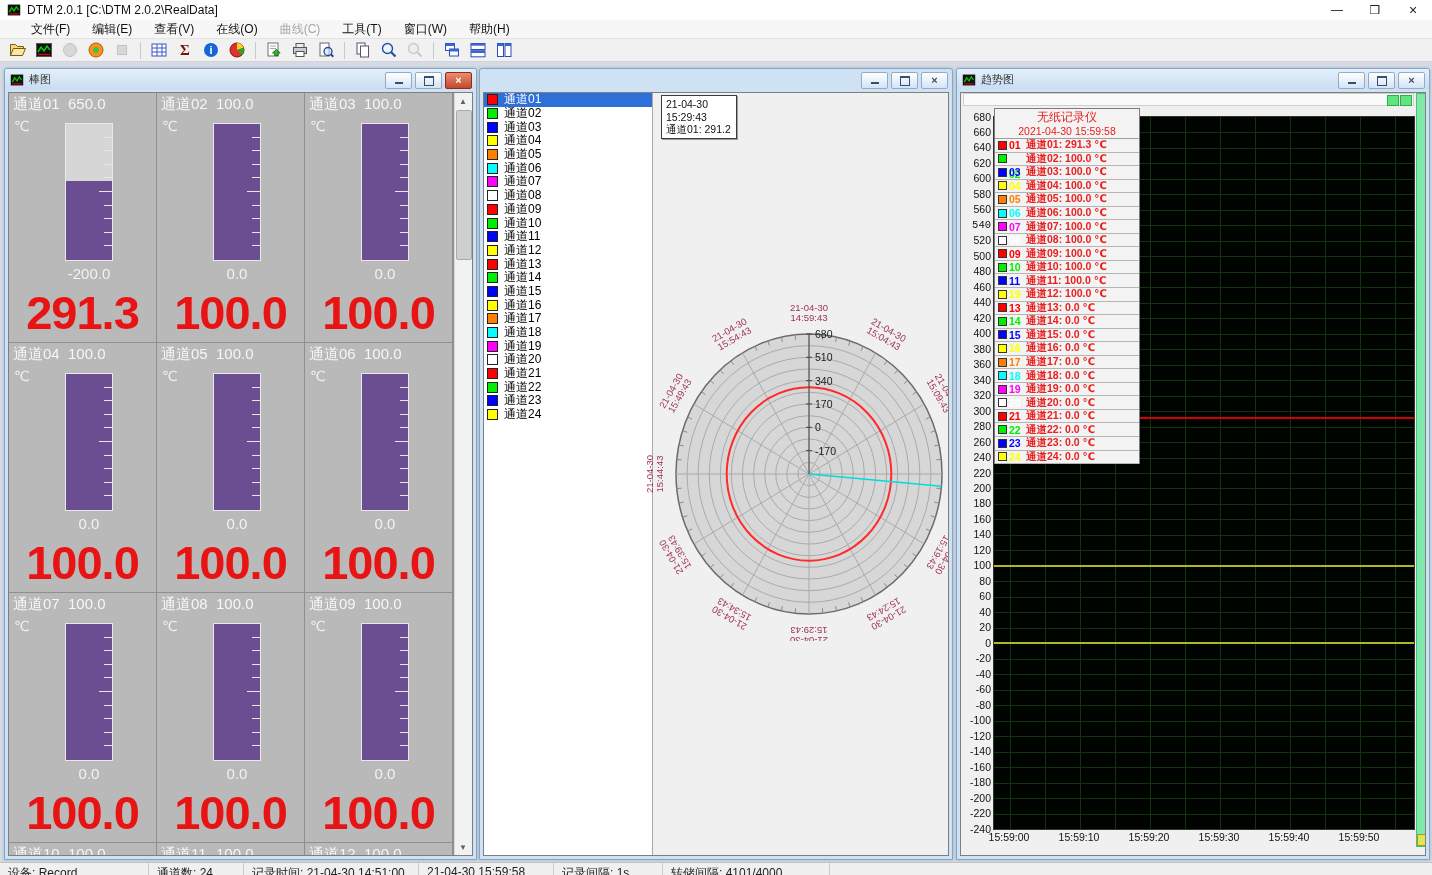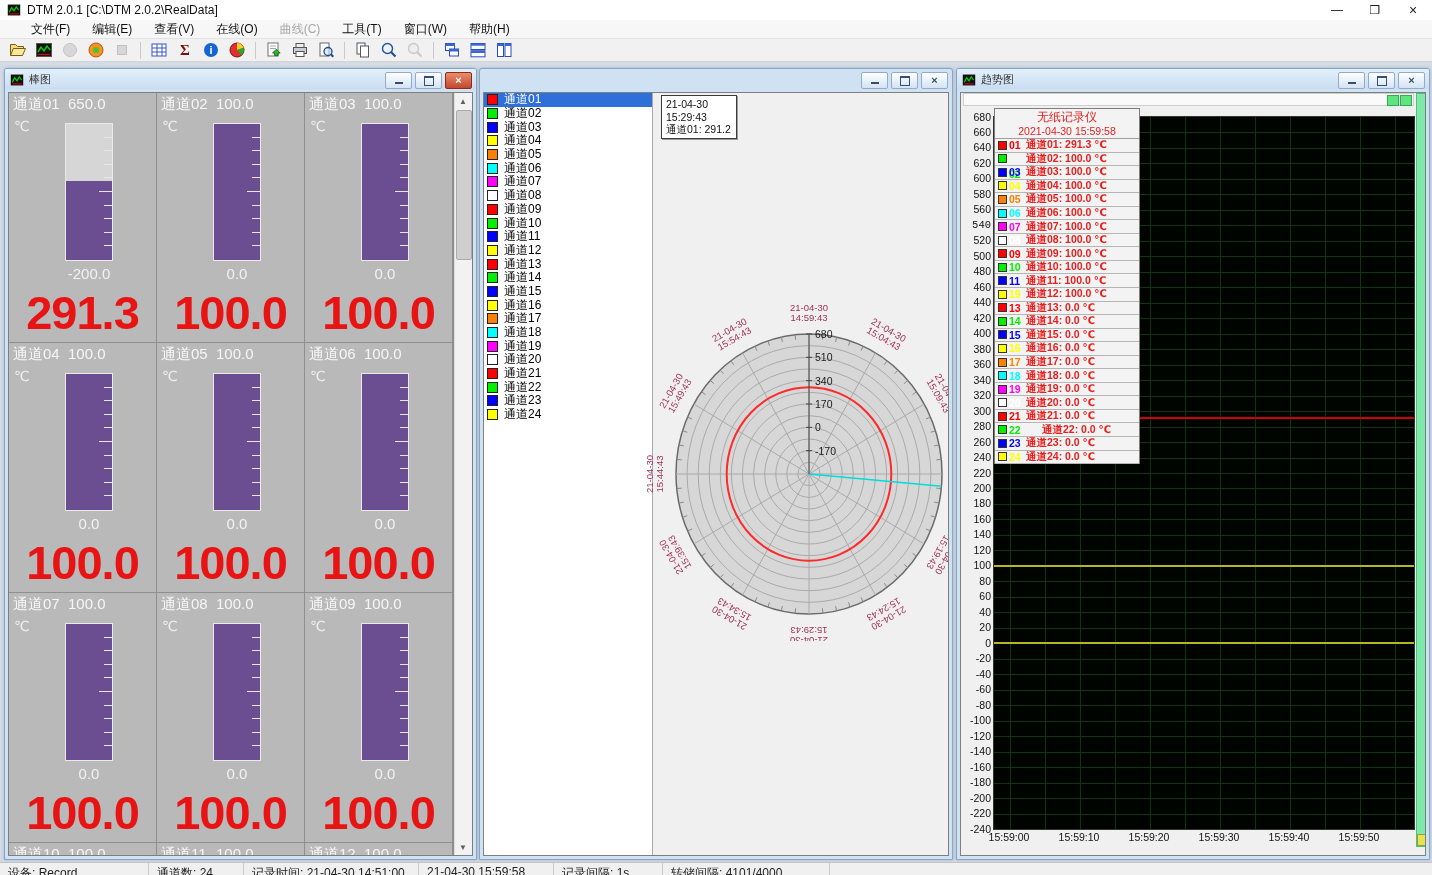--- a/index.html
+++ b/index.html
@@ -987,21 +987,21 @@
                 <span class="txt" style="color: rgb(232, 32, 32);">通道20: 0.0 ℃</span>
               </div>
               <div class="lg-row">
                 <span class="swatch" style="background: rgb(255, 0, 0);"></span>
                 <span class="num" style="color: rgb(255, 0, 0);">21</span>
                 <span class="txt" style="color: rgb(232, 32, 32);">通道21: 0.0 ℃</span>
               </div>
               <div class="lg-row">
                 <span class="swatch" style="background: rgb(0, 238, 0);"></span>
                 <span class="num" style="color: rgb(0, 238, 0);">22</span>
-                <span class="txt" style="color: rgb(232, 32, 32); margin-left: 16px;">通道22: 0.0 ℃</span>
+                <span class="txt" style="color: rgb(232, 32, 32);">通道22: 0.0 ℃</span>
               </div>
               <div class="lg-row">
                 <span class="swatch" style="background: rgb(0, 0, 255);"></span>
                 <span class="num" style="color: rgb(0, 0, 255);">23</span>
                 <span class="txt" style="color: rgb(232, 32, 32);">通道23: 0.0 ℃</span>
               </div>
               <div class="lg-row">
                 <span class="swatch" style="background: rgb(255, 255, 0);"></span>
                 <span class="num" style="color: rgb(255, 255, 0);">24</span>
                 <span class="txt" style="color: rgb(232, 32, 32);">通道24: 0.0 ℃</span>

